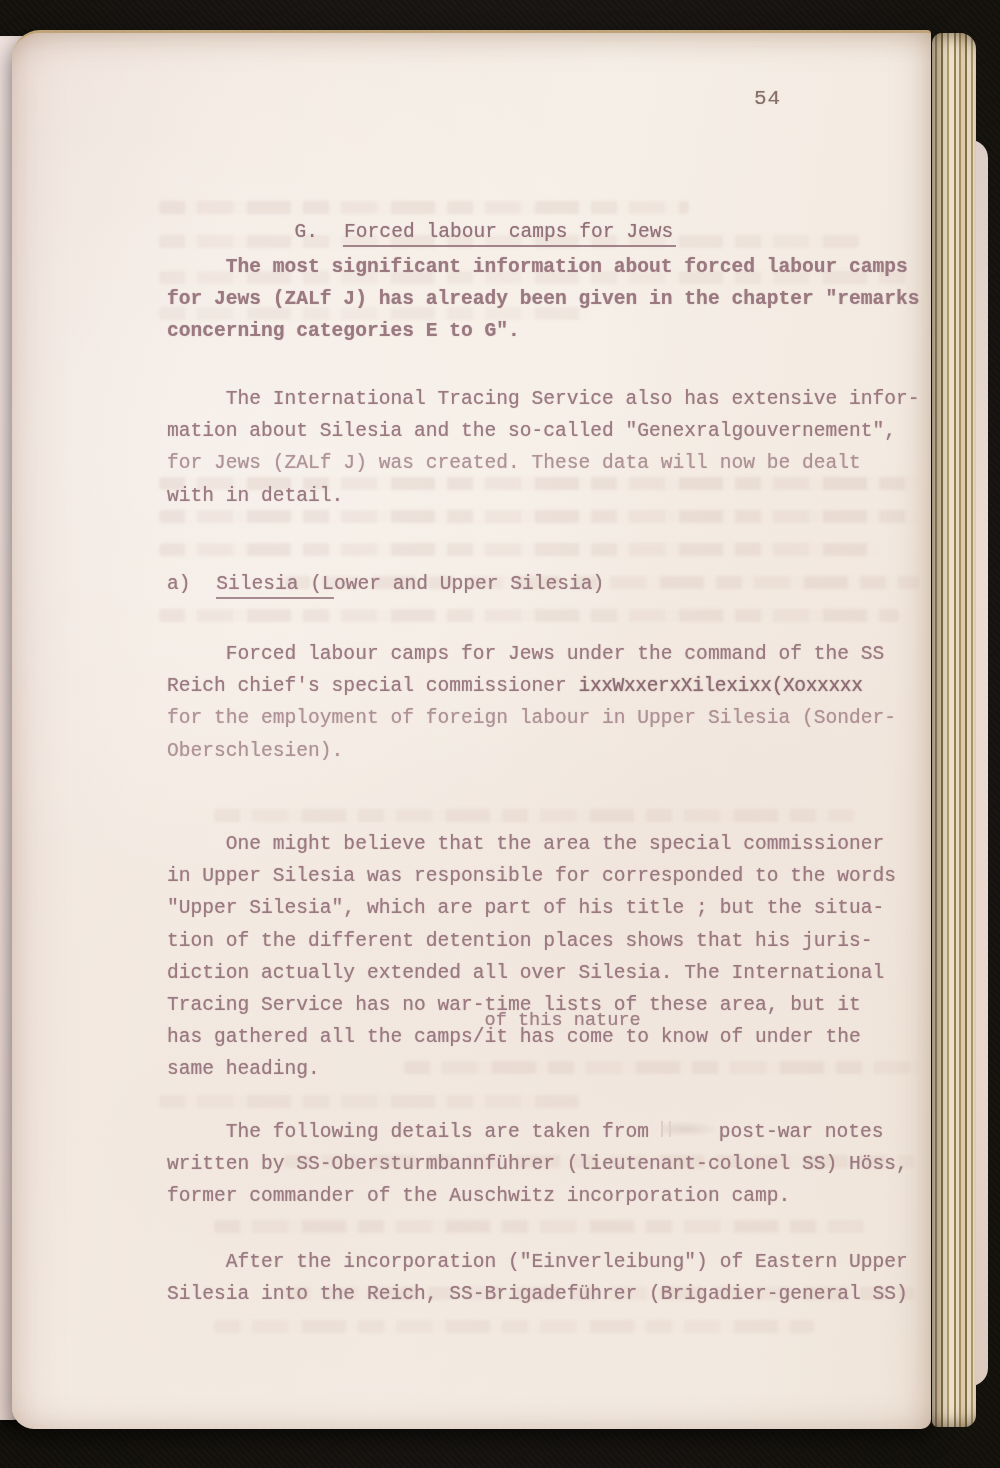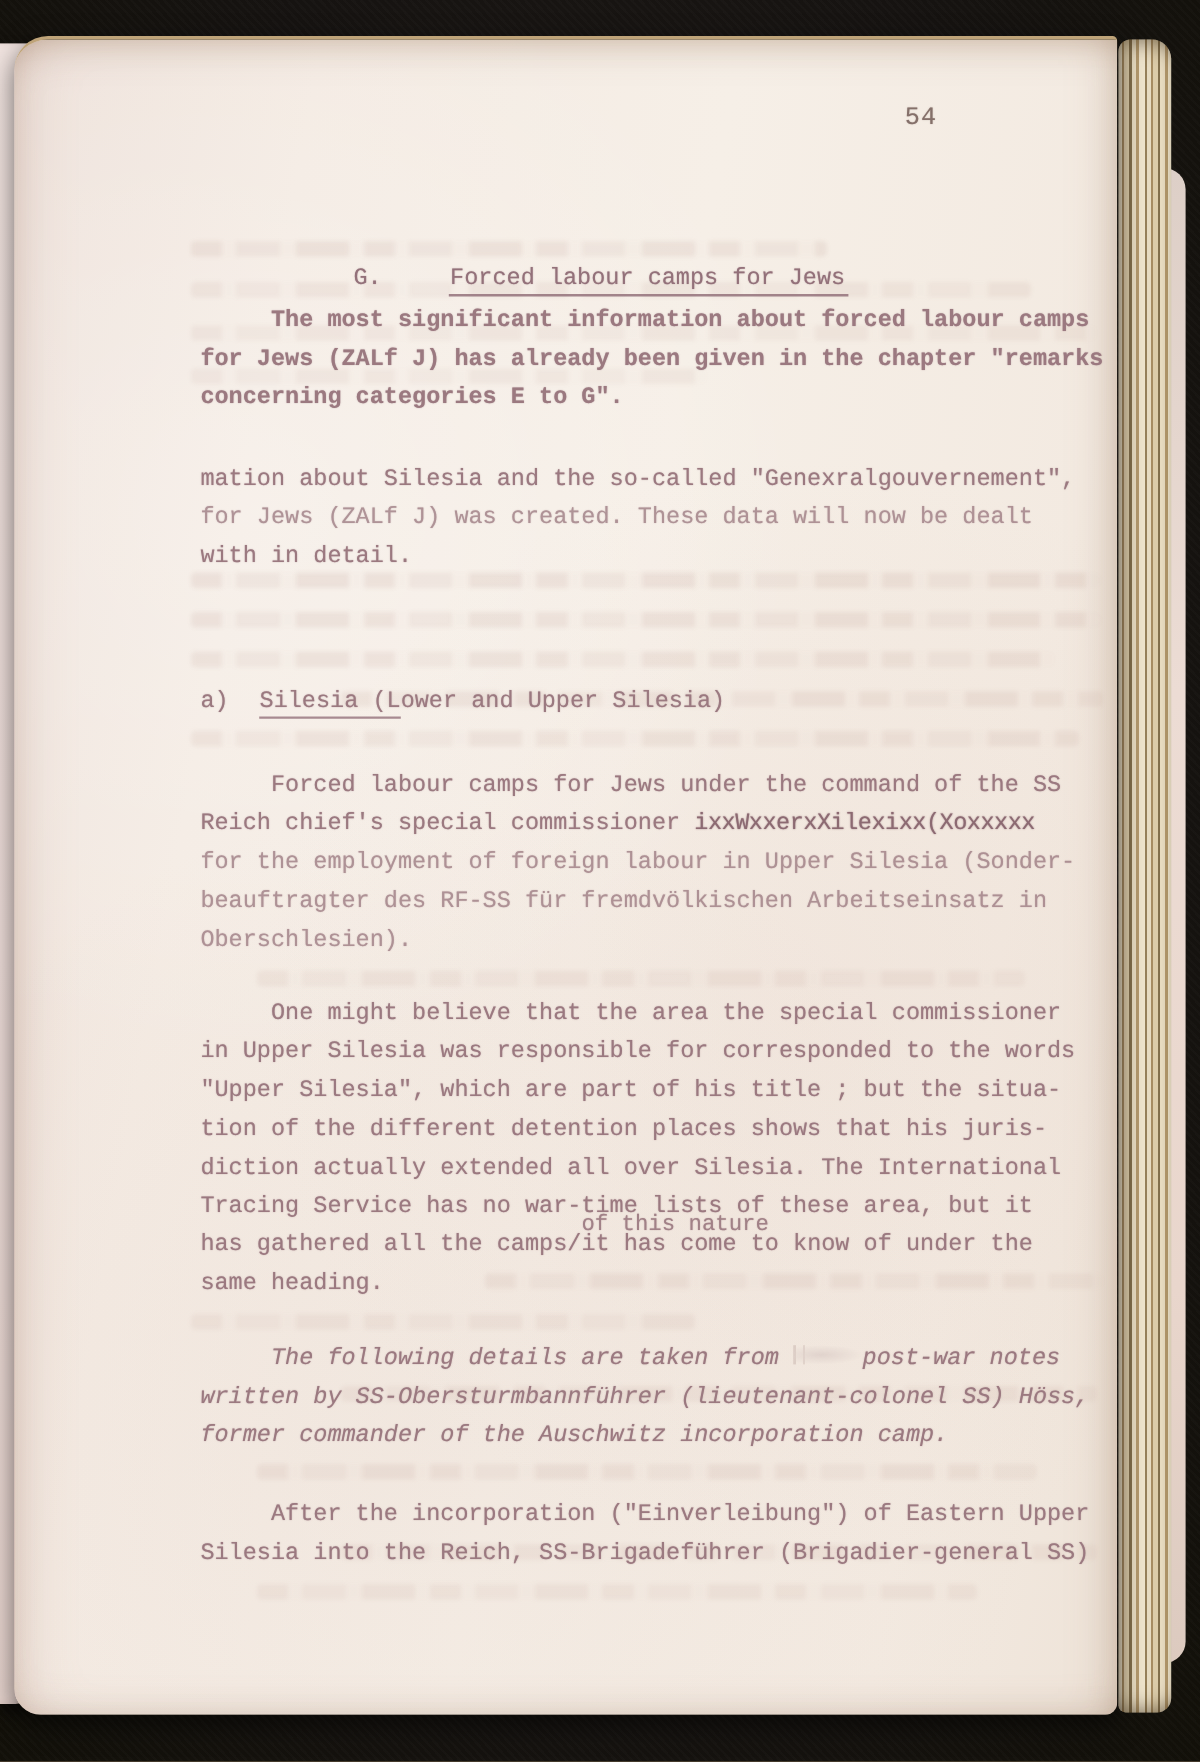--- a/index.html
+++ b/index.html
@@ -56,21 +56,21 @@
   }
   
   .tw{position:absolute;left:155px;width:762px;font-size:19.6px;line-height:32.2px;
       color:#9b7980;text-shadow:0 0 1.1px rgba(141,103,111,.6);}
   .line{white-space:pre;}
   .light{opacity:.78;}
   .page-number{position:absolute;left:742px;top:54px;font-size:21px;letter-spacing:1px;
       color:#85706a;text-shadow:0 0 1px rgba(120,100,90,.5);}
   .heading{position:absolute;left:212px;top:151px;font-size:19.6px;line-height:32.2px;
       color:#93717a;text-shadow:0 0 1.1px rgba(141,103,111,.6);white-space:pre;}
-  .h-title{margin-left:56px;border-bottom:2px solid rgba(147,113,122,.85);padding:0 3px 2px 1px;}
+  .h-title{margin-left:25px;border-bottom:2px solid rgba(147,113,122,.85);padding:0 3px 2px 1px;}
   .underlined{border-bottom:2px solid rgba(147,113,122,.8);padding-bottom:2px;margin-left:14px;}
   .struck{letter-spacing:-.4px;color:#8c6a72;text-shadow:0 0 1.4px rgba(130,90,100,.8);}
   .pos-rel{position:relative;}
   .insertion{position:absolute;top:-16px;font-size:18.6px;opacity:.92;}
   .erasure{display:inline-block;width:58px;height:16px;vertical-align:baseline;
       background:radial-gradient(ellipse at 40% 50%, rgba(222,208,202,.9), rgba(222,208,202,0) 70%),
                  linear-gradient(90deg, rgba(160,130,125,.25) 0 2px, rgba(160,130,125,0) 2px 8px,
                  rgba(160,130,125,.2) 8px 10px, rgba(160,130,125,0) 10px);
       filter:blur(.6px);}
   
@@ -114,49 +114,49 @@
       <span>G.</span><span class="h-title">Forced labour camps for Jews</span>
     </div>
 
     <div class="tw" style="top:218px;font-weight:bold;">
       <div class="line">     The most significant information about forced labour camps</div>
       <div class="line">for Jews (ZALf J) has already been given in the chapter "remarks</div>
       <div class="line">concerning categories E to G".</div>
     </div>
 
     <div class="tw" style="top:350px;">
+      <div class="line">     The International Tracing Service also has extensive infor-</div>
       <div class="line">mation about Silesia and the so-called "Genexralgouvernement",</div>
       <div class="line light">for Jews (ZALf J) was created. These data will now be dealt</div>
       <div class="line">with in detail.</div>
     </div>
 
     <div class="tw" style="top:535px;">
       <div class="line"><span>a) </span><span class="underlined">Silesia (L</span><span>ower and Upper Silesia)</span></div>
     </div>
 
     <div class="tw" style="top:605px;">
       <div class="line">     Forced labour camps for Jews under the command of the SS</div>
       <div class="line"><span>Reich chief's special commissioner </span><span class="struck">ixxWxxerxXilexixx(Xoxxxxx</span></div>
       <div class="line light">for the employment of foreign labour in Upper Silesia (Sonder-</div>
-      <div class="line light">beauftragter des RF-SS für fremdvölkischen Arbeitseinsatz in</div>
       <div class="line light">Oberschlesien).</div>
     </div>
 
     <div class="tw" style="top:795px;">
       <div class="line">     One might believe that the area the special commissioner</div>
       <div class="line">in Upper Silesia was responsible for corresponded to the words</div>
       <div class="line">"Upper Silesia", which are part of his title ; but the situa-</div>
       <div class="line">tion of the different detention places shows that his juris-</div>
       <div class="line">diction actually extended all over Silesia. The International</div>
       <div class="line">Tracing Service has no war-time lists of these area, but it</div>
       <div class="line pos-rel"><span>has gathered all the camps/</span><span class="insertion">of this nature</span><span>it has come to know of under the</span></div>
       <div class="line">same heading.</div>
     </div>
 
-    <div class="tw" style="top:1083px;font-style:italic;">
+    <div class="tw" style="top:1083px;">
       <div class="line"><span>     The following details are taken from </span><span class="erasure"></span><span>post-war notes</span></div>
       <div class="line">written by SS-Obersturmbannführer (lieutenant-colonel SS) Höss,</div>
       <div class="line">former commander of the Auschwitz incorporation camp.</div>
     </div>
 
     <div class="tw" style="top:1213px;">
       <div class="line">     After the incorporation ("Einverleibung") of Eastern Upper</div>
       <div class="line">Silesia into the Reich, SS-Brigadeführer (Brigadier-general SS)</div>
     </div>
 

